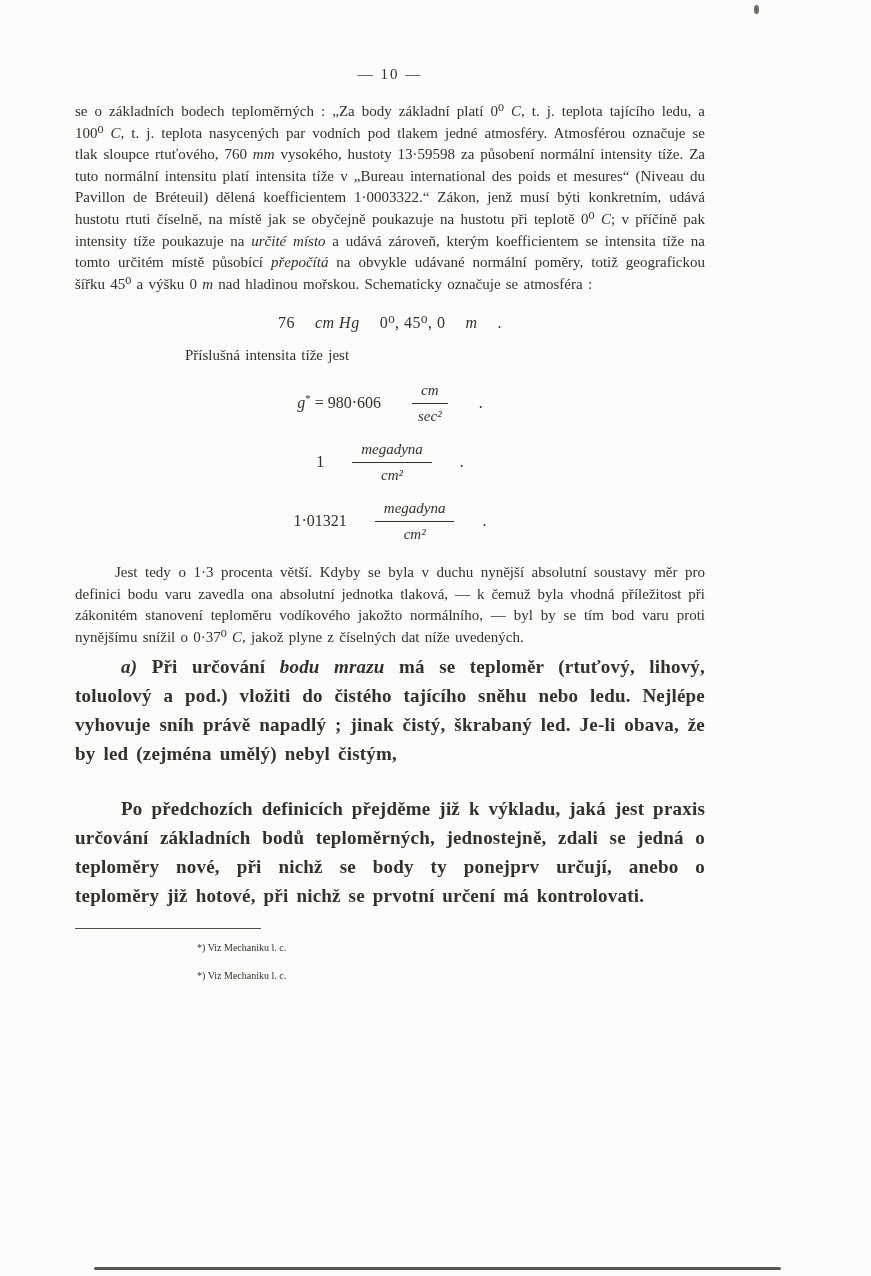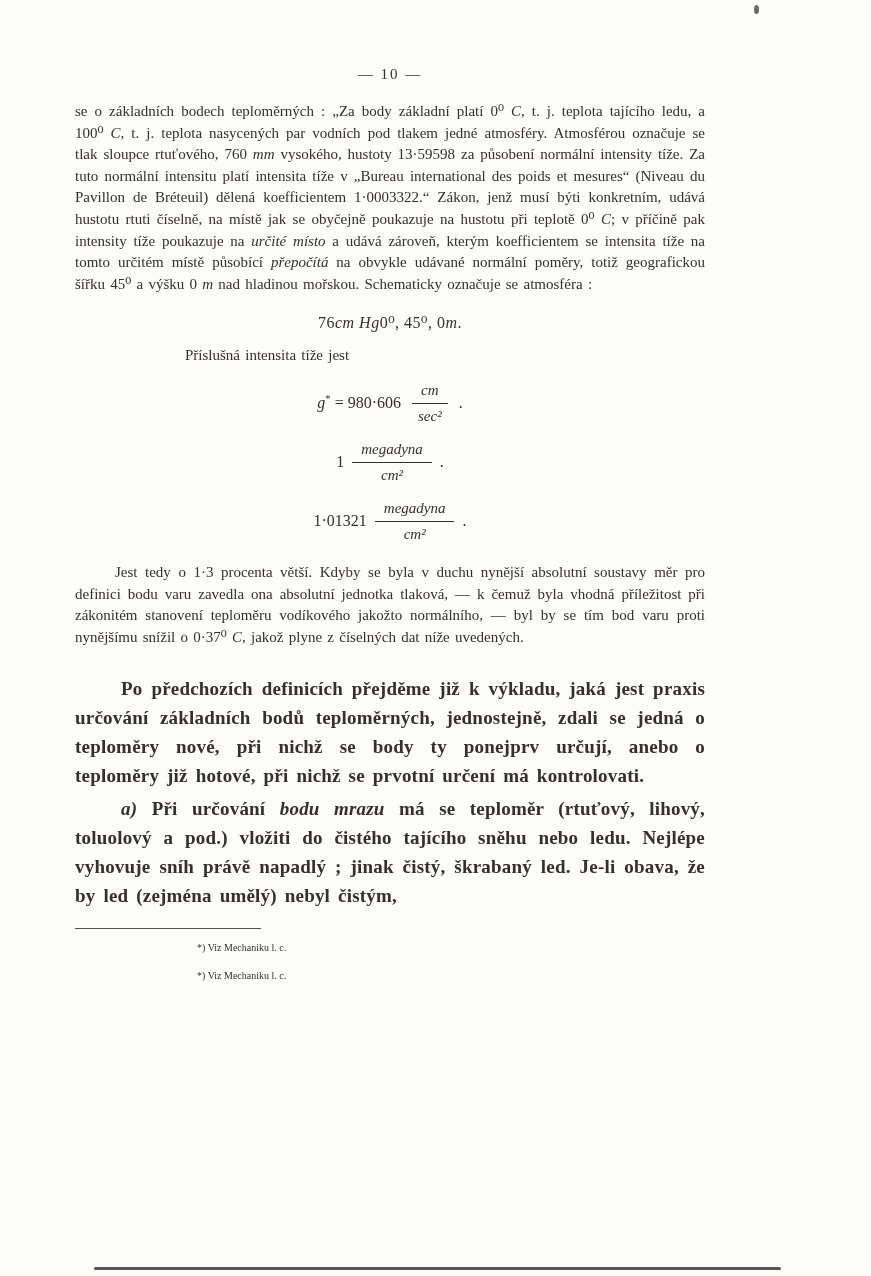--- a/index.html
+++ b/index.html
@@ -32,20 +32,21 @@
   }
   .indent{text-indent:40px;}
   .lead-1{margin-left:110px;text-align:left;}
   .lead-2{margin-left:64px;text-align:left;}
   .mt-sm{margin-top:13px;}
   .mt-md{margin-top:18px;}
   .formula{
     display:flex;justify-content:center;align-items:center;
     font-size:16px;
     margin:14px 0;
+    gap:20px;
   }
   .formula.schema{margin:18px 0 12px;letter-spacing:.5px;}
   .f-lhs{margin-right:4px;}
   .f-trail{margin-left:4px;}
   .frac{
     display:inline-flex;flex-direction:column;align-items:center;
     margin:0 4px;font-style:italic;font-size:15px;line-height:19px;
   }
   .frac .num{padding:0 9px 3px;border-bottom:1px solid var(--ink);text-align:center;}
   .frac .den{padding:3px 9px 0;}
@@ -134,23 +135,23 @@
     <span class="frac">
       <span class="num">megadyna</span>
       <span class="den">cm²</span>
     </span>
     <span class="f-trail">.</span>
   </div>
 
   <p class="body indent mt-md"><span>Jest tedy o 1·3 procenta větší. Kdyby se byla v duchu nynější absolutní soustavy měr pro definici bodu varu zavedla ona absolutní jednotka tlaková, — k čemuž byla vhodná příležitost při zákonitém stanovení teploměru vodíkového jakožto normálního, — byl by se tím bod varu proti nynějšímu snížil o 0·37⁰ </span><span class="i">C</span><span>, jakož plyne z číselných dat níže uvedených.</span></p>
 
 
+  <p class="big second big-indent"><span class="i">a)</span><span> Při určování </span><span class="i">bodu mrazu</span><span> má se teploměr (rtuťový, lihový, toluolový a pod.) vložiti do čistého tajícího sněhu nebo ledu. Nejlépe vyhovuje sníh právě napadlý ; jinak čistý, škrabaný led. Je-li obava, že by led (zejména umělý) nebyl čistým,</span></p>
+
   <p class="big big-indent">Po předchozích definicích přejděme již k výkladu, jaká jest praxis určování základních bodů teploměrných, jednostejně, zdali se jedná o teploměry nové, při nichž se body ty ponejprv určují, anebo o teploměry již hotové, při nichž se prvotní určení má kontrolovati.</p>
-
-  <p class="big second big-indent"><span class="i">a)</span><span> Při určování </span><span class="i">bodu mrazu</span><span> má se teploměr (rtuťový, lihový, toluolový a pod.) vložiti do čistého tajícího sněhu nebo ledu. Nejlépe vyhovuje sníh právě napadlý ; jinak čistý, škrabaný led. Je-li obava, že by led (zejména umělý) nebyl čistým,</span></p>
 
   <div class="footnote-rule"></div>
 
   <p class="footnote">*) Viz Mechaniku l. c.</p>
   <p class="footnote">*) Viz Mechaniku l. c.</p>
 
   <div class="scan-edge-bottom"></div>
   <div class="scan-speck"></div>
 
 </div>

